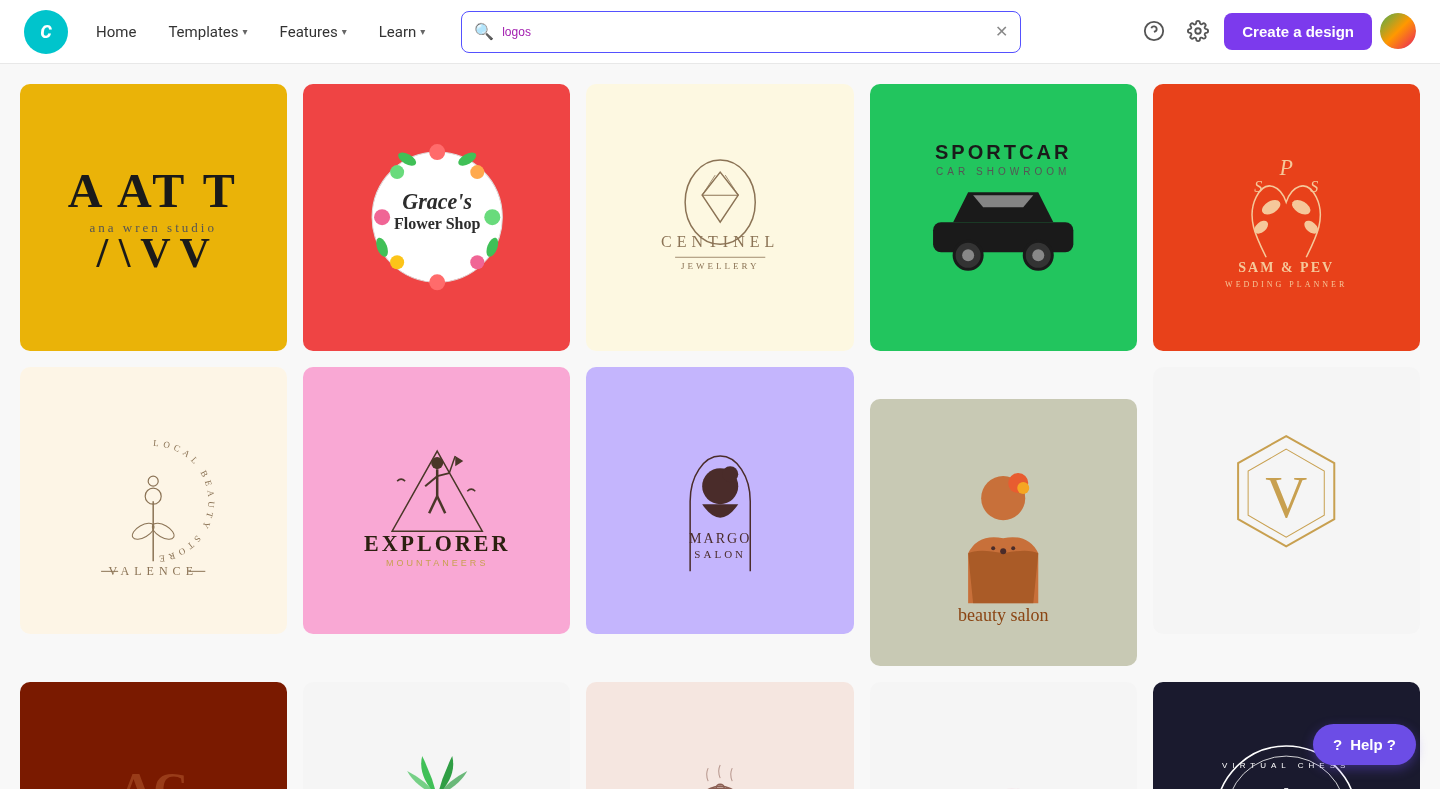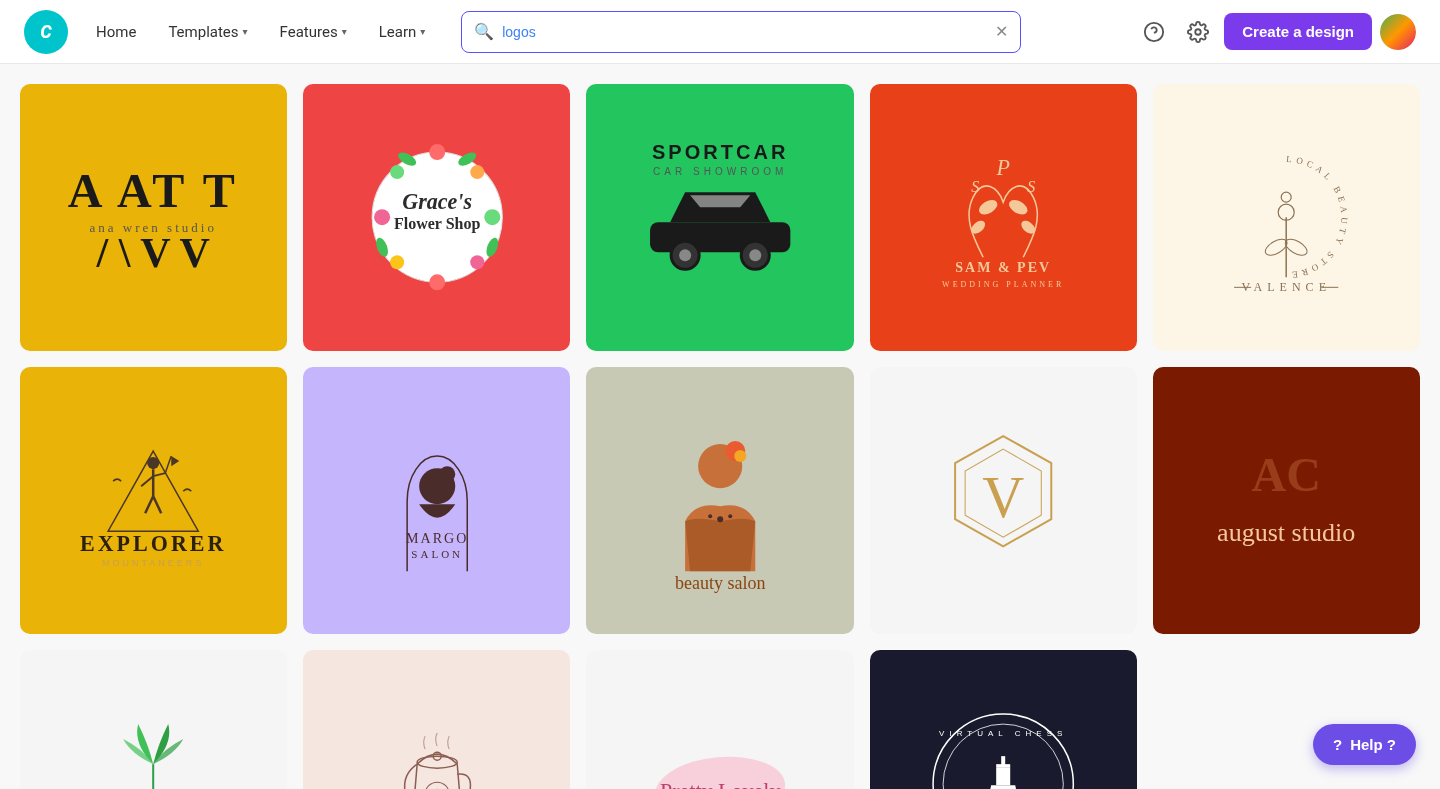--- a/index.html
+++ b/index.html
@@ -70,34 +70,34 @@
       gap: 8px;
     }
     .search-icon-wrap {
       color: #888;
       font-size: 16px;
     }
     .search-input {
       flex: 1;
       border: none;
       outline: none;
-      font-size: 14px;
-      color: #3b82f6;
+      font-size: 12px;
+      color: #a21caf;
       background: transparent;
     }
     .search-clear {
       color: #888;
       font-size: 16px;
       cursor: pointer;
       display: flex;
       align-items: center;
     }
     .header-right {
       display: flex;
-      align-items: flex-end;
+      align-items: flex-start;
       gap: 8px;
       margin-left: auto;
     }
     .icon-btn {
       width: 36px;
       height: 36px;
       display: flex;
       align-items: center;
       justify-content: center;
       border-radius: 50%;
@@ -152,23 +152,23 @@
       justify-content: center;
     }
 
     
     .card-1 { background: #eab308; }
     .card-2 { background: #ef4444; }
     .card-3 { background: #fdf8e1; }
     .card-4 { background: #22c55e; }
     .card-5 { background: #e8411a; }
     .card-6 { background: #fdf5e6; }
-    .card-7 { background: #eab308; }
+    .card-7 { background: #f9a8d4; }
     .card-8 { background: #c4b5fd; }
-    .card-9 { background: #c8c9b4; }
+    .card-9 { background: #c8c9b4; margin-top: 32px; }
     .card-10 { background: #f5f5f5; }
     .card-11 { background: #7a1a00; }
     .card-12 { background: #f5f5f5; }
     .card-13 { background: #f5e6e0; }
     .card-14 { background: #f5f5f5; }
     .card-15 { background: #1a1a2e; }
 
     
     .card svg { width: 75%; height: 75%; }
 
@@ -271,20 +271,33 @@
       <ellipse cx="130" cy="42" rx="10" ry="5" fill="#40c057" transform="rotate(-30 130 42)"></ellipse>
       <ellipse cx="70" cy="42" rx="10" ry="5" fill="#40c057" transform="rotate(30 70 42)"></ellipse>
       <ellipse cx="45" cy="130" rx="5" ry="10" fill="#40c057" transform="rotate(-20 45 130)"></ellipse>
       <ellipse cx="155" cy="130" rx="5" ry="10" fill="#40c057" transform="rotate(20 155 130)"></ellipse>
 
       <text x="100" y="92" text-anchor="middle" font-family="serif" font-style="italic" font-size="22" font-weight="bold" fill="#2c2c2c">Grace's</text>
       <text x="100" y="112" text-anchor="middle" font-family="serif" font-size="16" font-weight="bold" fill="#2c2c2c">Flower Shop</text>
     </svg>
   </div>
 
+  <div class="card card-3">
+    <svg viewBox="0 0 200 200" xmlns="http://www.w3.org/2000/svg">
+      <ellipse cx="100" cy="85" rx="35" ry="42" fill="none" stroke="#8b7355" stroke-width="1.5"></ellipse>
+
+      <polygon points="100,55 118,78 100,105 82,78" fill="none" stroke="#8b7355" stroke-width="1.5"></polygon>
+      <line x1="82" y1="78" x2="118" y2="78" stroke="#8b7355" stroke-width="1"></line>
+      <line x1="95" y1="58" x2="82" y2="78" stroke="#8b7355" stroke-width="0.8"></line>
+      <line x1="105" y1="58" x2="118" y2="78" stroke="#8b7355" stroke-width="0.8"></line>
+      <text x="100" y="130" text-anchor="middle" font-family="serif" font-size="16" letter-spacing="5" fill="#8b7355">CENTINEL</text>
+      <line x1="55" y1="140" x2="145" y2="140" stroke="#8b7355" stroke-width="0.8"></line>
+      <text x="100" y="152" text-anchor="middle" font-family="serif" font-size="9" letter-spacing="3" fill="#8b7355">JEWELLERY</text>
+    </svg>
+  </div>
 
   <div class="card card-4">
     <svg viewBox="0 0 200 200" xmlns="http://www.w3.org/2000/svg">
 
       <rect x="30" y="105" width="140" height="30" rx="8" fill="#1a1a1a"></rect>
       <path d="M50,105 L65,75 L135,75 L150,105 Z" fill="#1a1a1a"></path>
       <path d="M70,78 L80,90 L120,90 L130,78 Z" fill="#ccc" opacity="0.6"></path>
 
       <circle cx="65" cy="138" r="14" fill="#333" stroke="#1a1a1a" stroke-width="3"></circle>
       <circle cx="135" cy="138" r="14" fill="#333" stroke="#1a1a1a" stroke-width="3"></circle>

